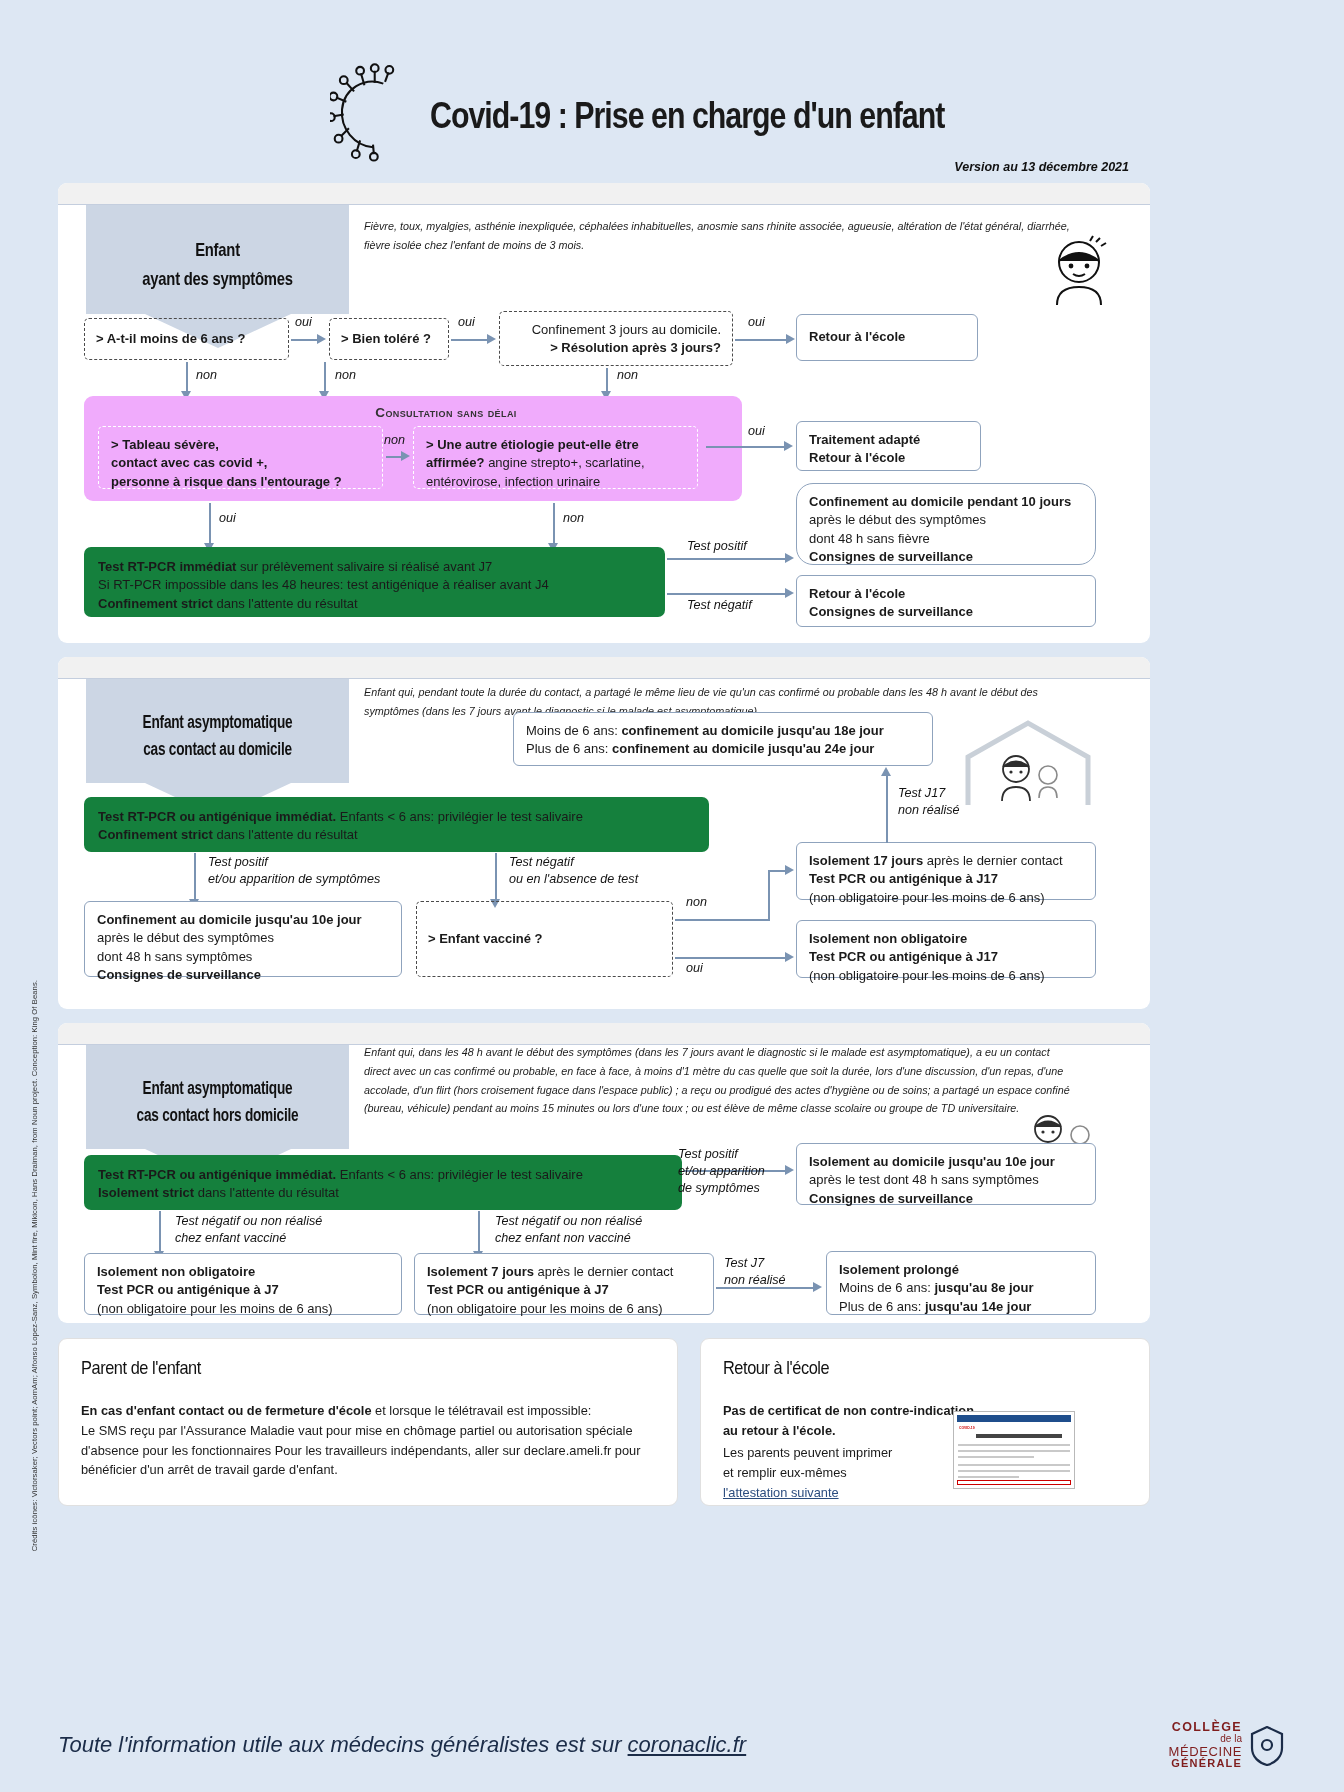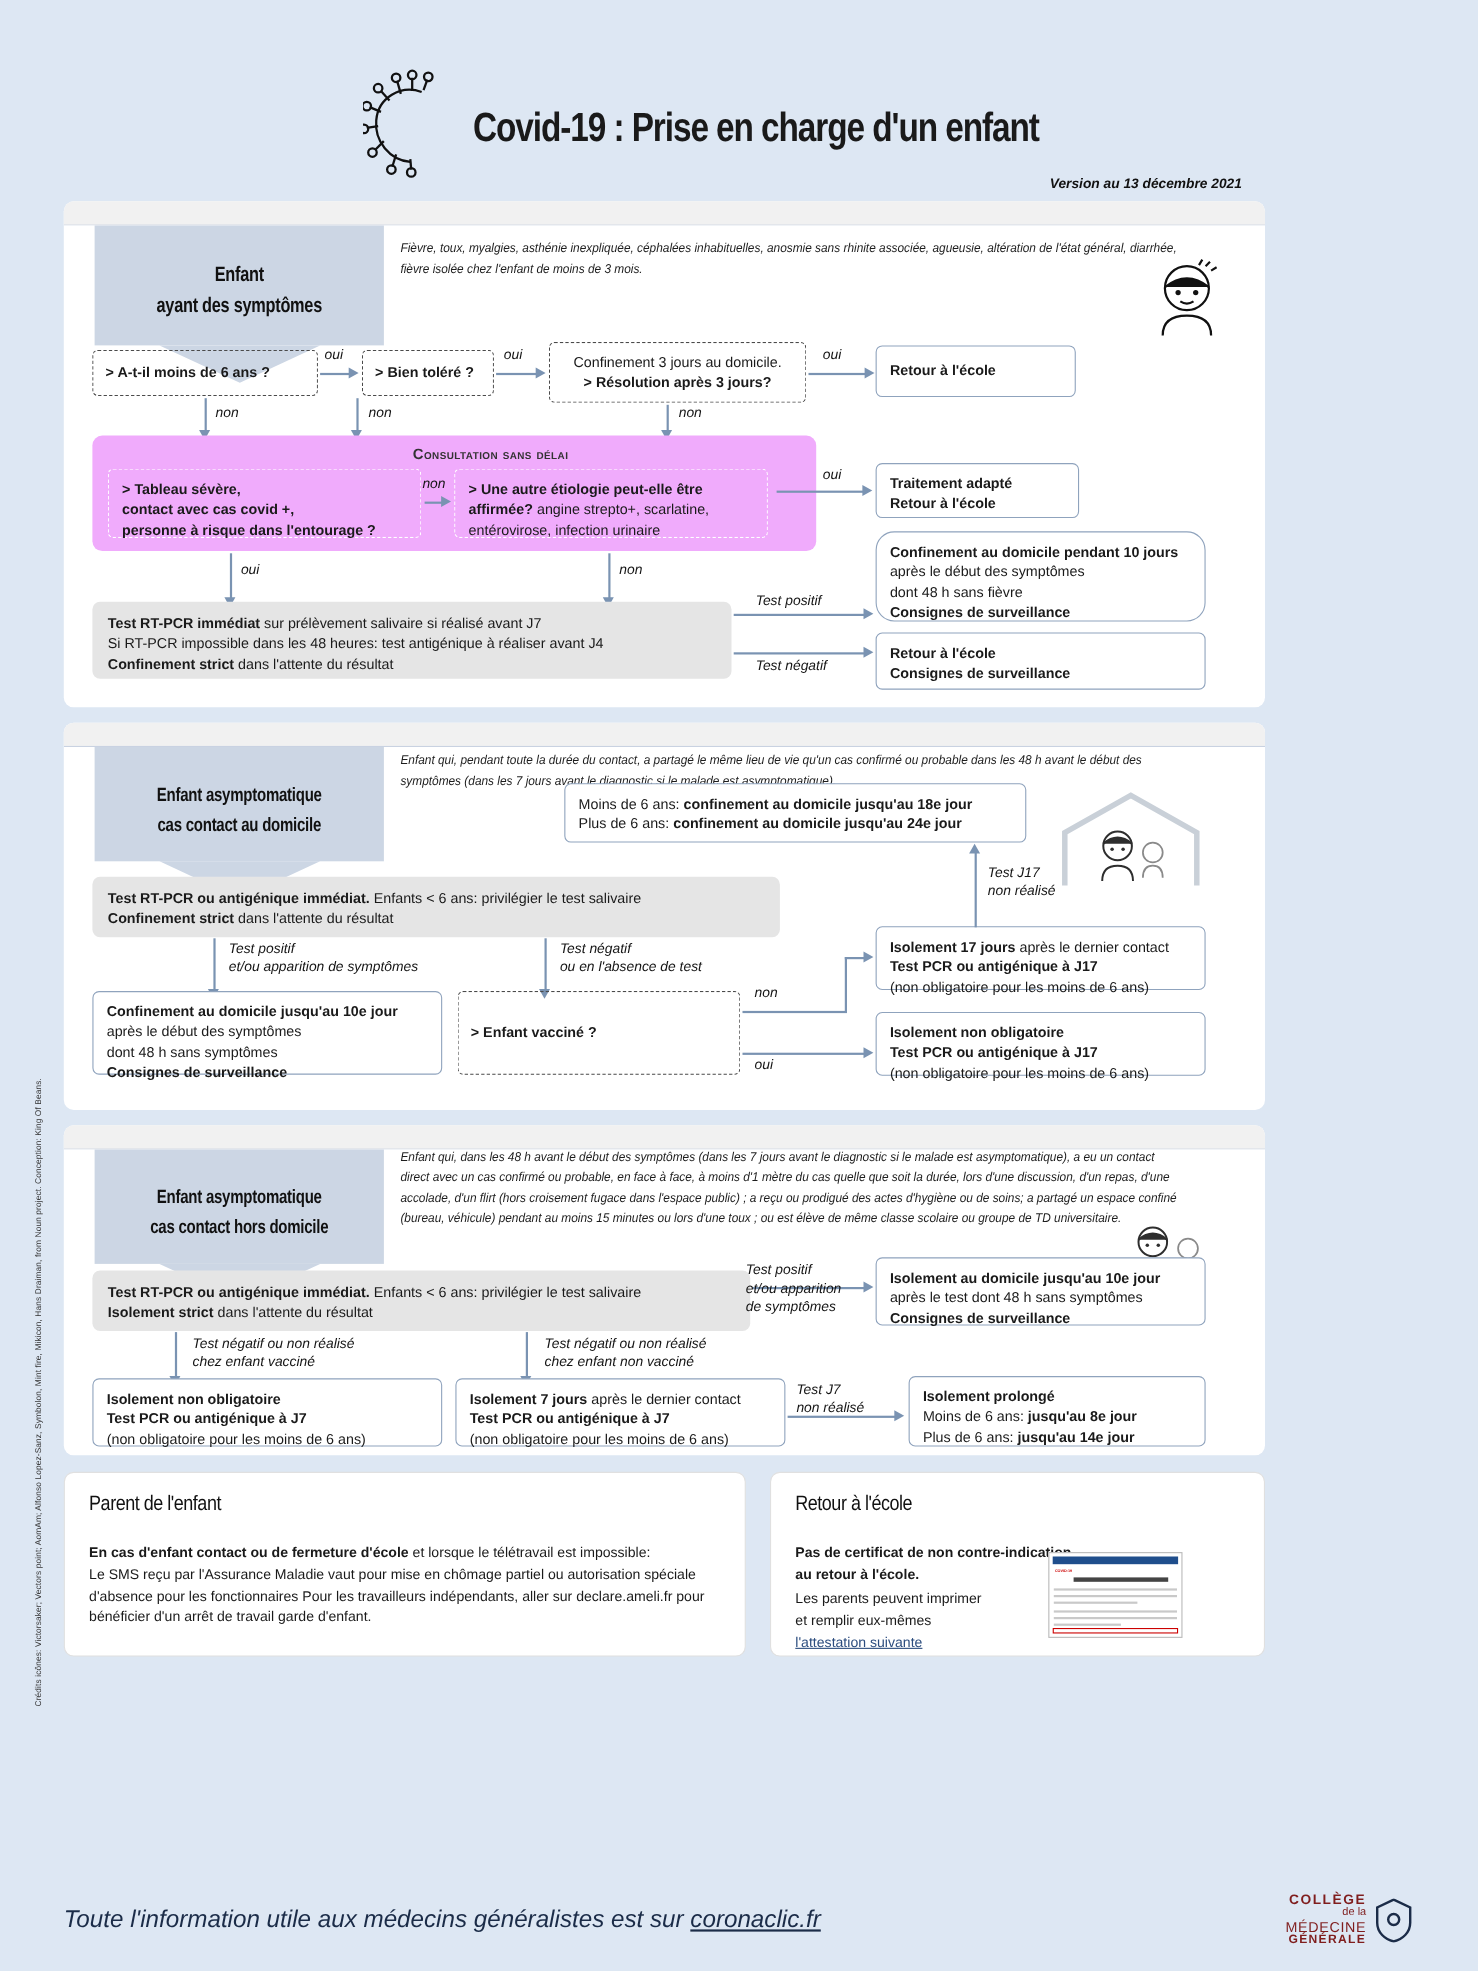--- a/index.html
+++ b/index.html
@@ -64,21 +64,21 @@
   }
   .bx-dash-w {
     border: 1.8px dashed #ffffff; border-radius: 5px;
     background: transparent; padding: 9px 12px;
   }
   .bx-solid {
     border: 1.5px solid #8fa3bd; border-radius: 6px;
     background: #ffffff; padding: 9px 12px;
   }
   .bx-grey {
-    background: #e5e5e5; border-radius: 7px; padding: 11px 14px;
+    background: #15803d; border-radius: 7px; padding: 11px 14px;
   }
   .grey-band { position: absolute; background: #f0abfc; border-radius: 9px; padding-left: 33px; }
   .band-title {
     position: absolute; width: 100%; text-align: center; top: 9px;
     font-size: 13.5px; font-weight: bold; color: #333;
     font-variant: small-caps; letter-spacing: .4px;
   }
   b { font-weight: bold; }
   .lbl {
     position: absolute; font-size: 12.6px; font-style: italic; color: #141414;
@@ -177,21 +177,21 @@
       <path d="M44 6 l3 -5 M50 7 l4 -4 M55 11 l5 -3"></path>
     </g>
   </svg>
 
   <div class="bx bx-dash" style="left:26px; top:135px; width:205px; height:42px; display:flex; align-items:center;">
     <b>&gt; A-t-il moins de 6 ans ?</b>
   </div>
   <div class="bx bx-dash" style="left:271px; top:135px; width:120px; height:42px; display:flex; align-items:center;">
     <b>&gt; Bien toléré ?</b>
   </div>
-  <div class="bx bx-dash" style="left:441px; top:128px; width:234px; height:55px; text-align:center;">
+  <div class="bx bx-dash" style="left:441px; top:128px; width:234px; height:55px; text-align:right;">
     <span>Confinement 3 jours au domicile.</span><br>
     <b>&gt; Résolution après 3 jours?</b>
   </div>
   <div class="bx bx-solid" style="left:738px; top:131px; width:182px; height:47px; display:flex; align-items:center;">
     <b>Retour à l'école</b>
   </div>
 
   <div class="ar ar-h" style="left:233px; top:156px; width:28px;"></div>
   <div class="head-r" style="left:259px; top:151px;"></div>
   <div class="lbl" style="left:237px; top:131px;">oui</div>

